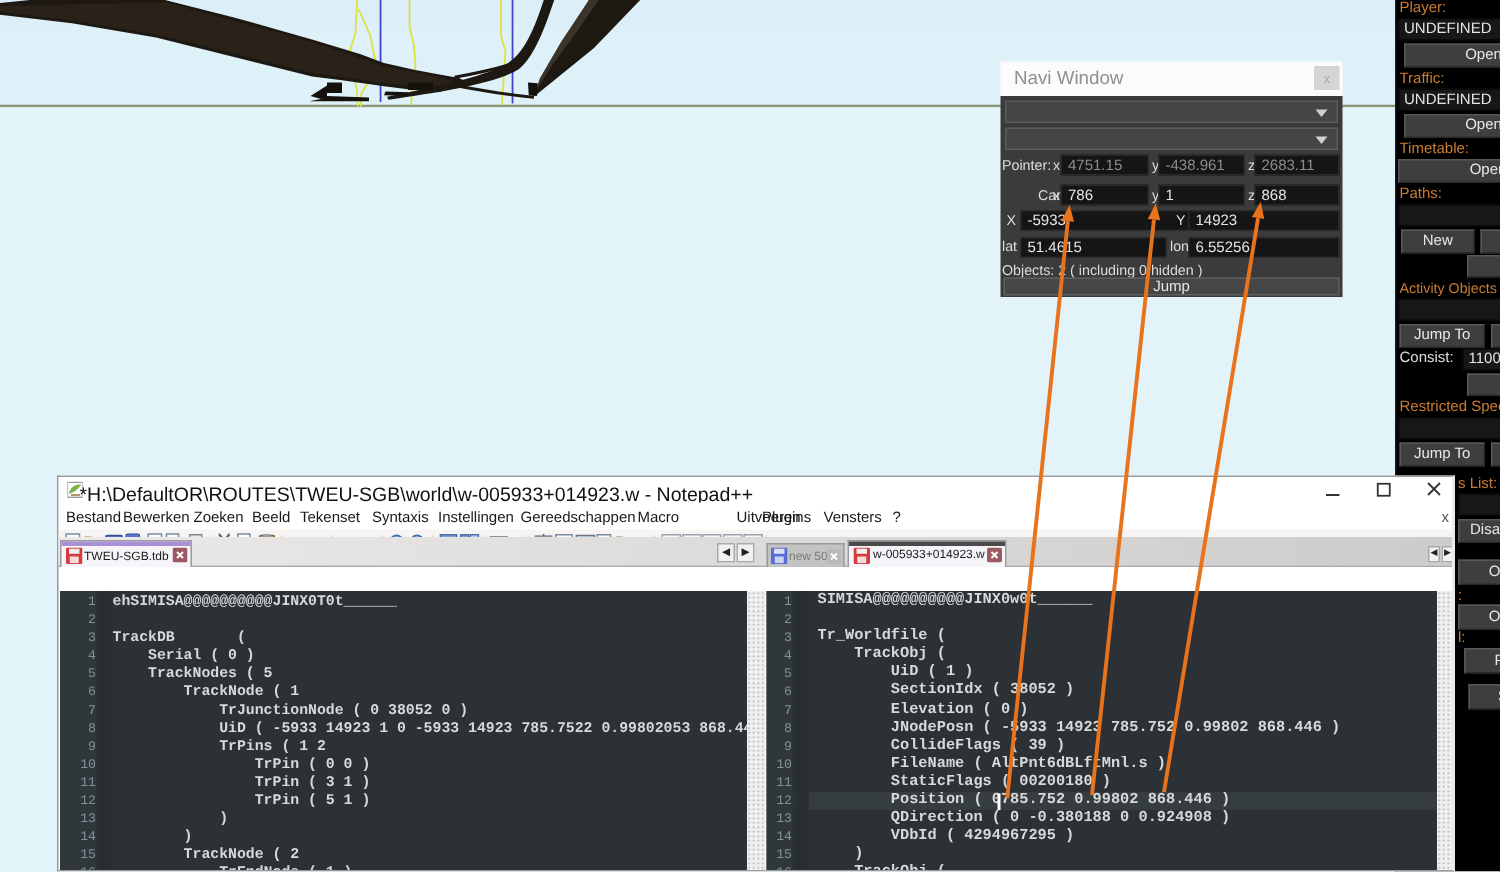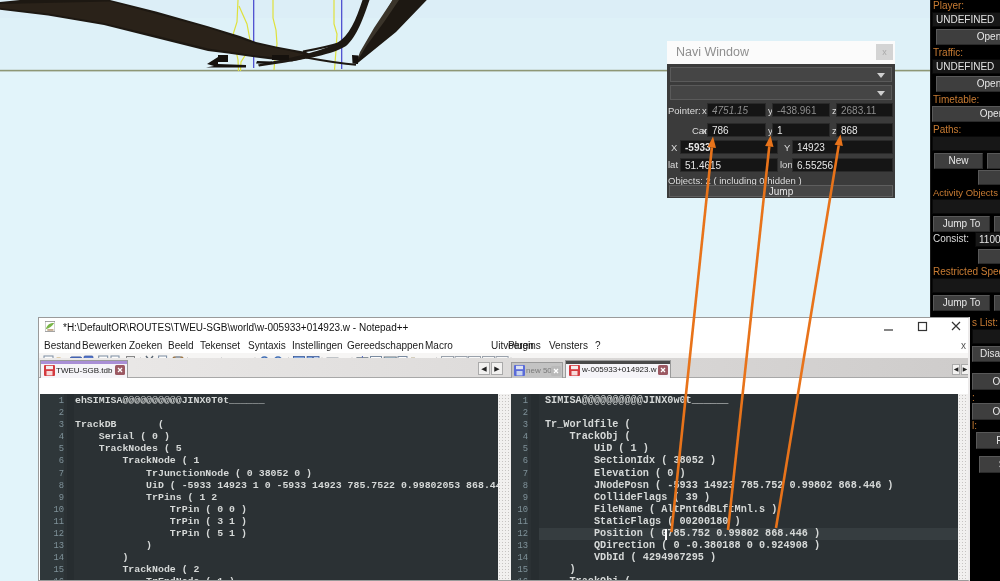--- a/index.html
+++ b/index.html
@@ -19,21 +19,21 @@
 #navi .panel{position:absolute;left:0;top:23px;width:228px;height:134px;background:#3b3b3b;}
 #navi .dd{position:absolute;left:3px;width:222px;height:15px;background:#454545;border:1px solid #5a5a5a;box-sizing:border-box;}
 #navi .dd:after{content:"";position:absolute;right:6px;top:5px;width:0;height:0;border-left:4px solid transparent;border-right:4px solid transparent;border-top:5px solid #cfcfcf;}
 #navi .nl{position:absolute;color:#dcdcdc;font-size:9.5px;white-space:nowrap;}
 #navi .nf{position:absolute;background:#151515;border:1px solid #2a2a2a;box-sizing:border-box;color:#e6e6e6;font-size:10px;padding:0 0 0 4px;white-space:nowrap;overflow:hidden;}
 #navi .gray{color:#8d8d8d;}
 #navi .jbtn{position:absolute;left:2px;top:121px;width:224px;height:12px;background:#464646;border:1px solid #5e5e5e;color:#e6e6e6;font-size:10px;text-align:center;line-height:11px;box-sizing:border-box;}
 
 #npp{position:absolute;left:38px;top:317px;width:932px;height:264px;background:#ffffff;border:1px solid #9a9a9a;border-right:2px solid #eceaea;box-sizing:border-box;overflow:hidden;}
 #npp .ttl{position:absolute;left:0;top:0;width:100%;height:17px;background:#ffffff;}
-#npp .ttl .txt{position:absolute;left:24px;top:4px;font-size:10px;color:#111;white-space:nowrap;text-align:right;}
+#npp .ttl .txt{position:absolute;left:14px;top:4px;font-size:13px;color:#111;white-space:nowrap;text-align:right;}
 #npp .menu{position:absolute;left:0;top:17px;width:100%;height:18px;background:#ffffff;font-size:10px;color:#1a1a1a;}
 #npp .menu span{position:absolute;top:5px;}
 #npp .tools{position:absolute;left:0;top:35px;width:100%;height:21px;background:#f6f5f4;border-bottom:1px solid #d8d8d8;box-sizing:border-box;}
 #npp .tabs{position:absolute;left:0;top:40px;width:100%;height:20px;background:linear-gradient(to right,#eceae9,#cecccb);border-bottom:1px solid #a8a8a8;box-sizing:border-box;}
 
 .pane{position:absolute;top:76px;bottom:0;background:#2b3134;overflow:hidden;}
 .gut{position:absolute;top:0;color:#7f9199;font-family:"Liberation Mono",monospace;text-align:right;white-space:pre;}
 .code{position:absolute;top:0;color:#d6d9d8;font-family:"Liberation Mono",monospace;white-space:pre;font-weight:bold;}
 .hl{position:absolute;background:#363d40;}
 .sbv{position:absolute;background-color:#f1f0ef;background-image:radial-gradient(#c6c4c2 0.7px, rgba(0,0,0,0) 0.8px);background-size:3px 3px;}
@@ -118,34 +118,34 @@
   <div id="navi">
     <div class="tbar">
         <span class="t" style="left:9px;">Navi Window</span>
         <span class="cls">x</span>
       </div>
     <div class="panel">
       <div class="dd" style="top:2.5px;"></div>
       <div class="dd" style="top:21px;"></div>
       <div class="nl" style="left:1px;top:41px;">Pointer:</div>
         <div class="nl" style="left:35px;top:41px;">x</div>
-      <div class="nf gray" style="left:40px;top:38.5px;width:59px;height:14px;padding-top:1px;font-style:italic;">4751.15</div>
+      <div class="nf gray" style="left:40px;top:38.5px;width:59px;height:14px;padding-top:1px;">4751.15</div>
       <div class="nl" style="left:101px;top:41px;">y</div>
       <div class="nf gray" style="left:105px;top:38.5px;width:58px;height:14px;padding-top:1px;">-438.961</div>
       <div class="nl" style="left:165px;top:41px;">z</div>
       <div class="nf gray" style="left:169px;top:38.5px;width:57px;height:14px;padding-top:1px;">2683.11</div>
       <div class="nl" style="left:1px;top:61px;padding-left:24px;">Camera:</div>
         <div class="nl" style="left:35px;top:61px;">x</div>
       <div class="nf" style="left:40px;top:58.5px;width:59px;height:14px;padding-top:1px;">786</div>
       <div class="nl" style="left:101px;top:61px;">y</div>
       <div class="nf" style="left:105px;top:58.5px;width:58px;height:14px;padding-top:1px;">1</div>
       <div class="nl" style="left:165px;top:61px;">z</div>
       <div class="nf" style="left:169px;top:58.5px;width:57px;height:14px;padding-top:1px;">868</div>
       <div class="nl" style="left:4px;top:77.5px;">X</div>
-      <div class="nf" style="left:13px;top:76px;width:98px;height:14px;padding-top:1px;font-weight:bold;">-5933</div>
+      <div class="nf" style="left:13px;top:76px;width:120px;height:14px;padding-top:1px;">-5933</div>
       <div class="nl" style="left:117px;top:77.5px;">Y</div>
       <div class="nf" style="left:125px;top:76px;width:101px;height:14px;padding-top:1px;">14923</div>
       <div class="nl" style="left:1px;top:95px;">lat</div>
       <div class="nf" style="left:13px;top:93.5px;width:98px;height:14px;padding-top:1px;">51.4615</div>
       <div class="nl" style="left:113px;top:95px;">lon</div>
       <div class="nf" style="left:125px;top:93.5px;width:101px;height:14px;padding-top:1px;">6.55256</div>
       <div class="nl" style="left:1px;top:111px;">Objects: 2 ( including 0 hidden )</div>
       <div class="jbtn">Jump</div>
     </div>
   </div>

